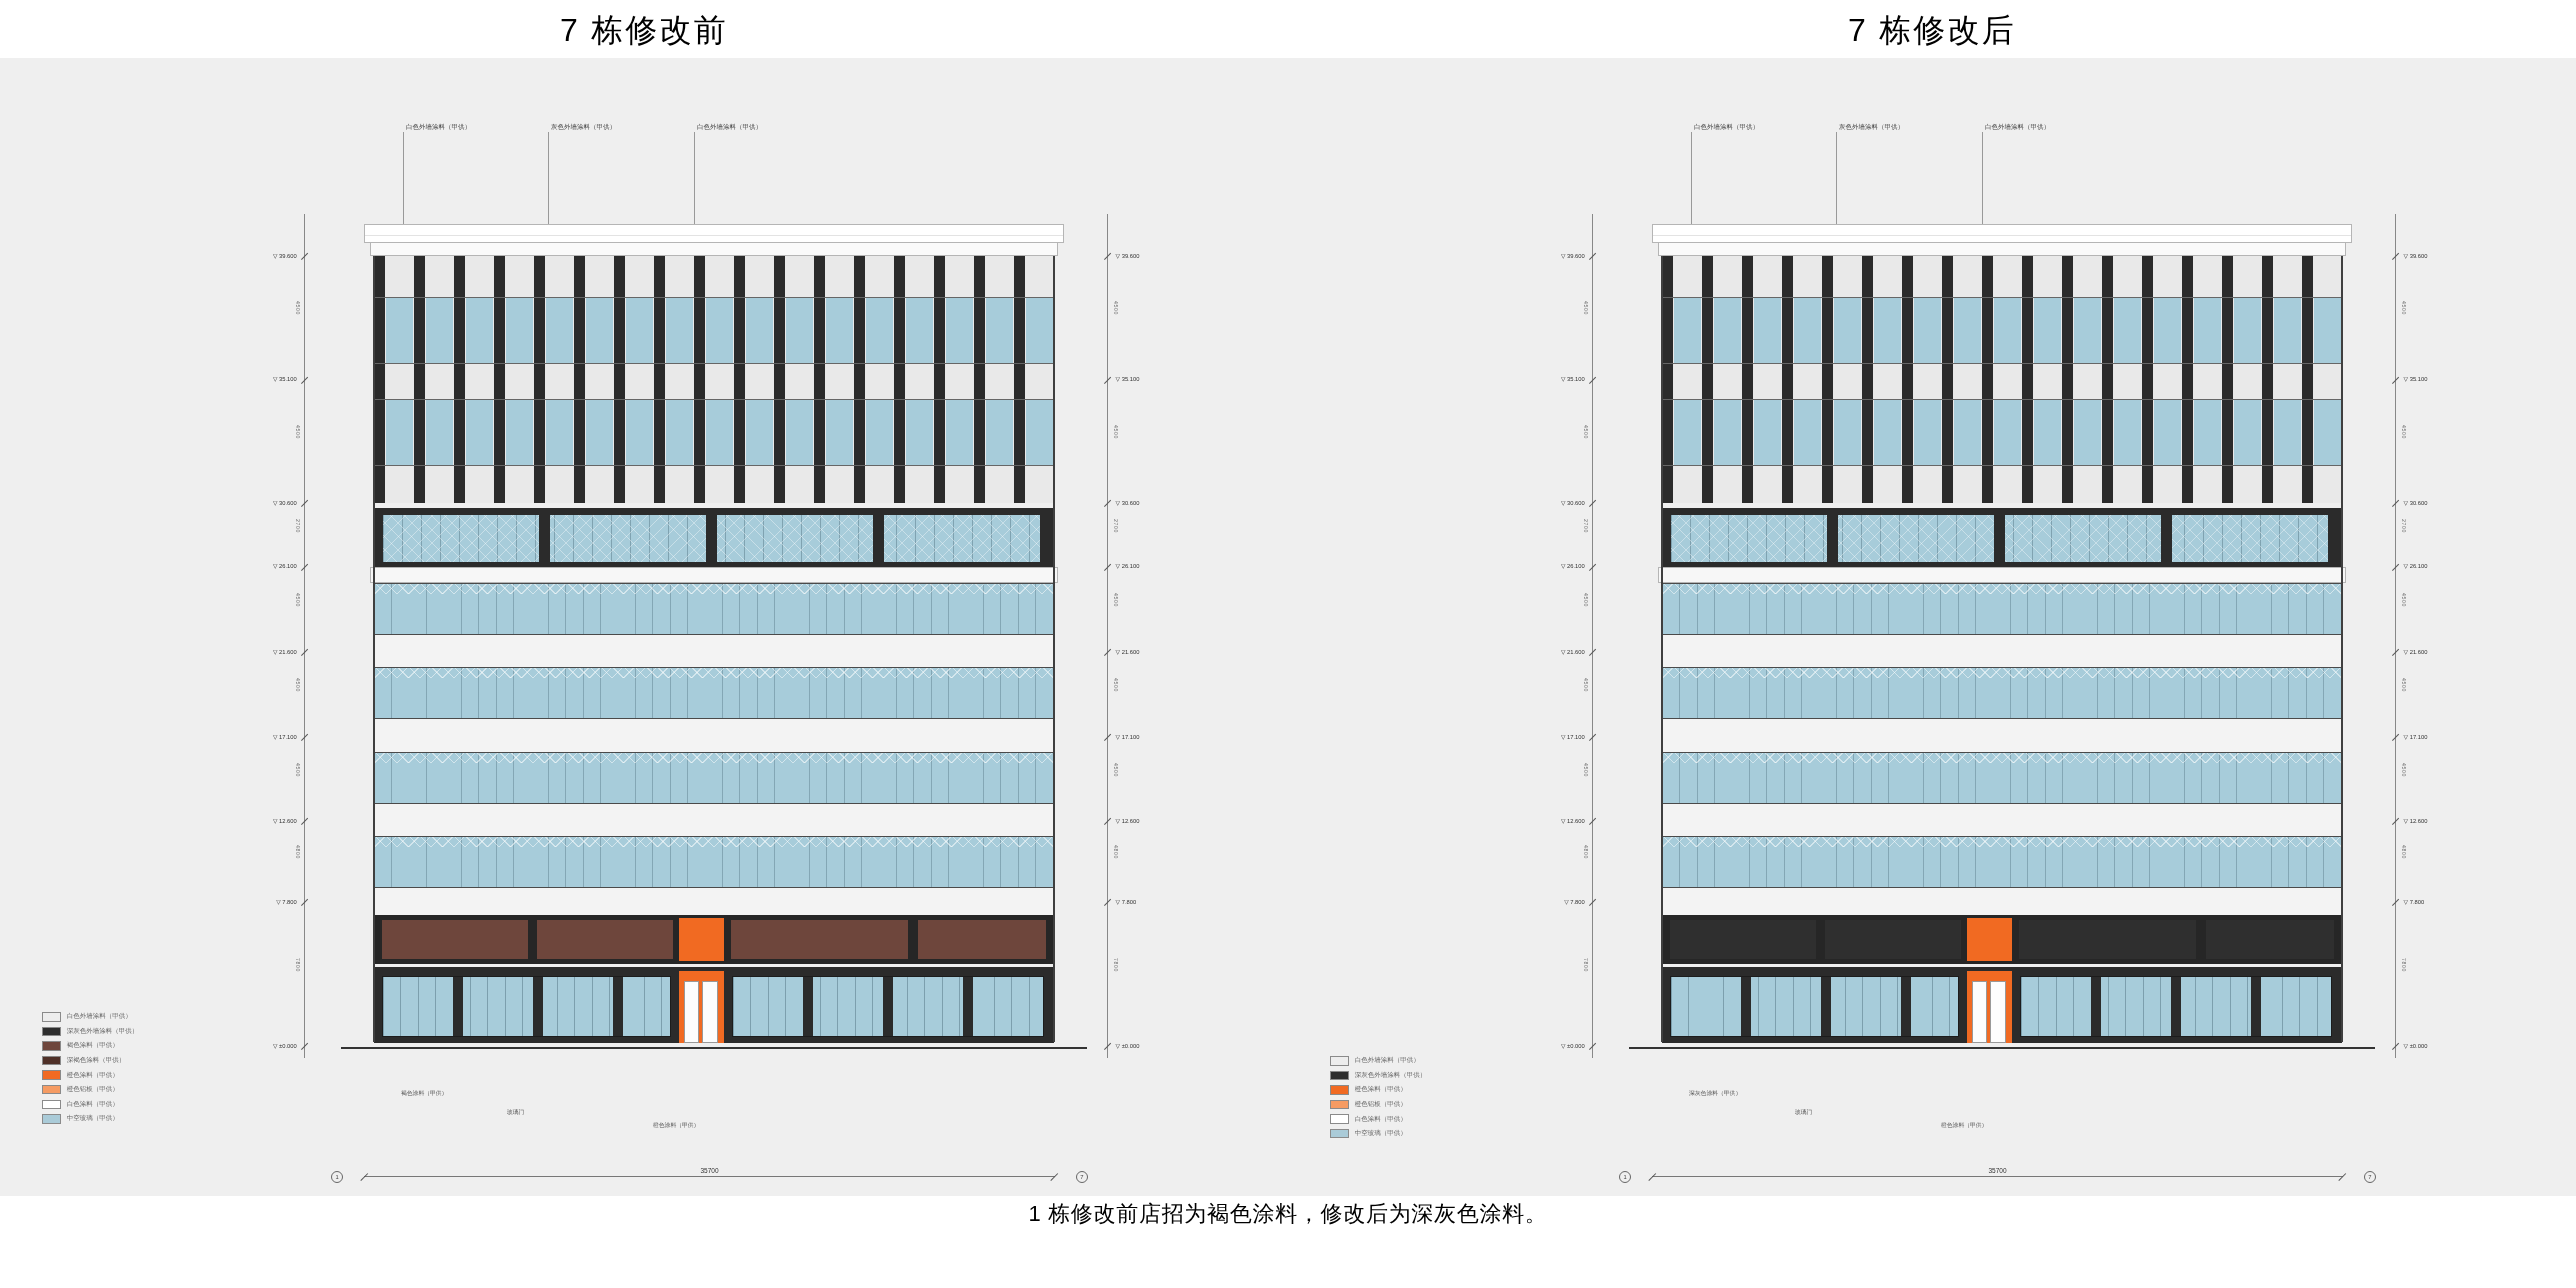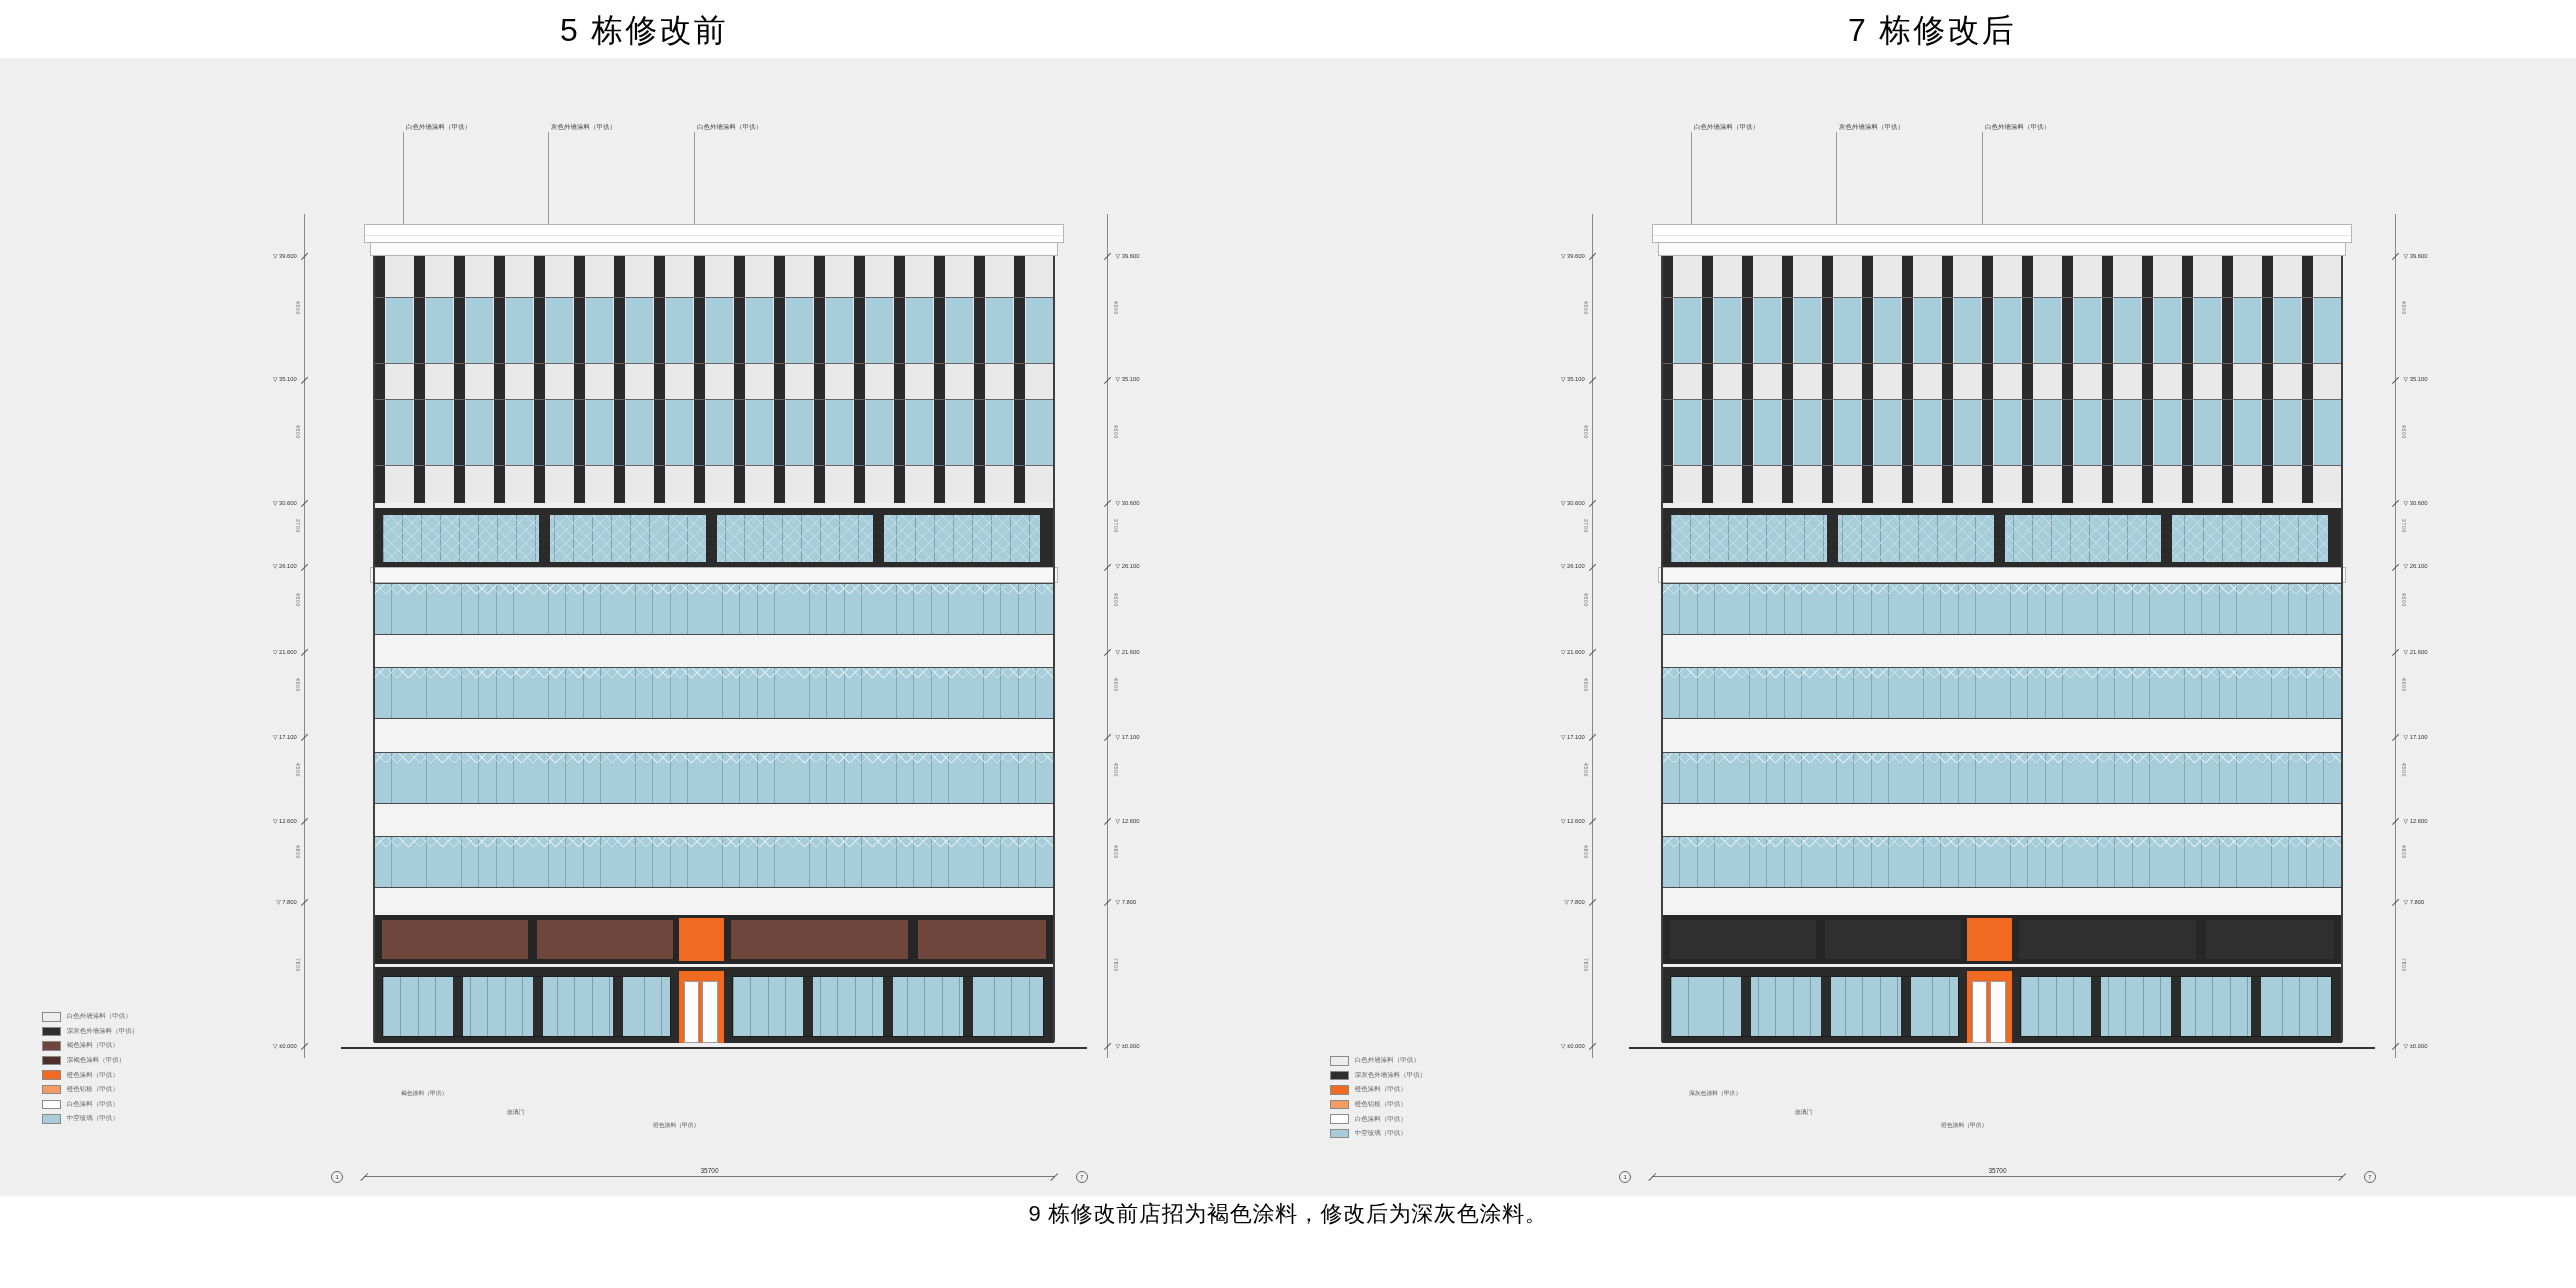--- a/index.html
+++ b/index.html
@@ -107,21 +107,21 @@
 
   .footer { position:absolute; top:1196px; left:0; width:100%; height:92px; background:#fff; text-align:center; }
   .caption { font-size:22px; color:#000; padding-top:2.9px; font-weight:500; letter-spacing:0.7px; }
 </style>
 </head>
 <body>
 
 <div class="page">
 
   <div class="header">
-    <div class="htitle">5 栋修改前</div>
+    <div class="htitle">7 栋修改前</div>
     <div class="htitle">7 栋修改后</div>
   </div>
 
   <div class="main">
 
     <section class="panel" data-panel="0" style="--sign: #6e463c;">
       <div class="roof-notes">
           <div class="rnote" style="left: 29px;">白色外墙涂料（甲供）</div>
           <div class="rnote" style="left: 174px;">灰色外墙涂料（甲供）</div>
           <div class="rnote" style="left: 320px;">白色外墙涂料（甲供）</div>
@@ -422,17 +422,17 @@
           <span class="bub">1</span><span class="dash">–</span><span class="bub">7</span>
           <span class="tb-title">轴立面图</span>
           <span class="tb-scale">1:100</span>
         </span>
       </div>
     </section>
 
   </div>
 
   <div class="footer">
-    <div class="caption">9 栋修改前店招为褐色涂料，修改后为深灰色涂料。</div>
+    <div class="caption">1 栋修改前店招为褐色涂料，修改后为深灰色涂料。</div>
   </div>
 
 </div>
 
 
 </body></html>

